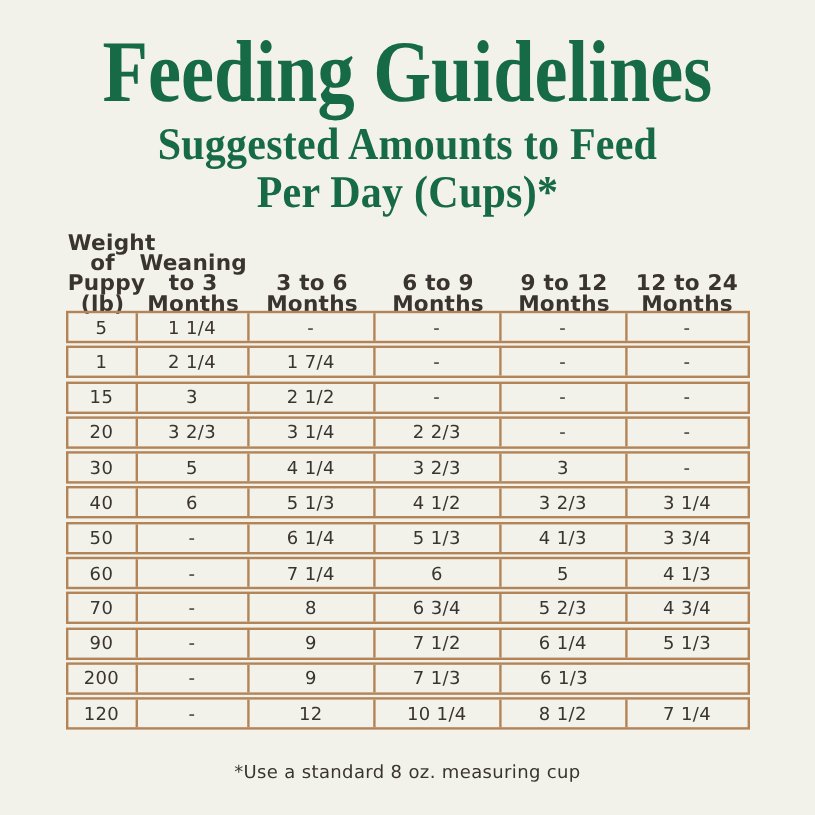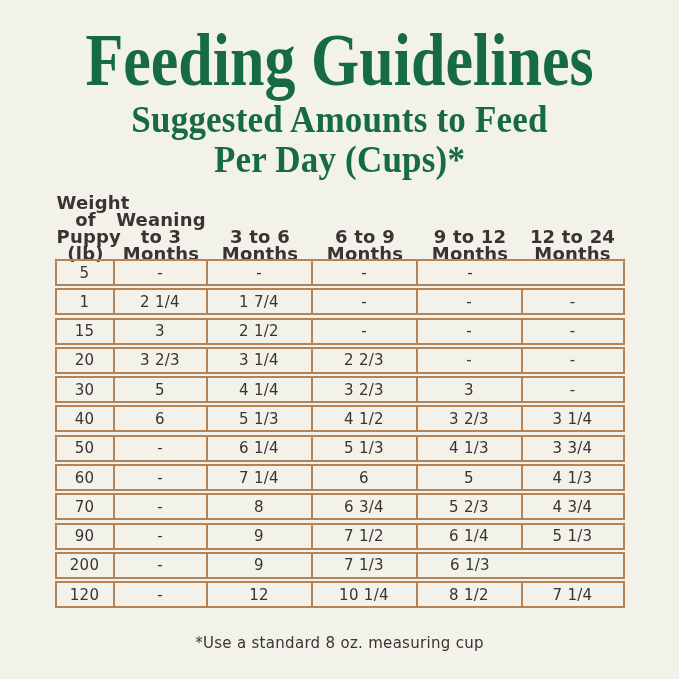--- a/index.html
+++ b/index.html
@@ -70,20 +70,21 @@
         <div class="hcell">Weight<br>of Puppy<br>(lb)</div>
         <div class="hcell">Weaning<br>to 3<br>Months</div>
         <div class="hcell">3 to 6<br>Months</div>
         <div class="hcell">6 to 9<br>Months</div>
         <div class="hcell">9 to 12<br>Months</div>
         <div class="hcell">12 to 24<br>Months</div>
       </div>
     <div class="tbody" id="tbody">
         <div class="trow">
           <div class="cell">5</div>
+          <div class="cell">1 1/4</div>
           <div class="cell">-</div>
           <div class="cell">-</div>
           <div class="cell">-</div>
           <div class="cell">-</div>
         </div>
         <div class="trow">
           <div class="cell">1</div>
           <div class="cell">2 1/4</div>
           <div class="cell">1 7/4</div>
           <div class="cell">-</div>

